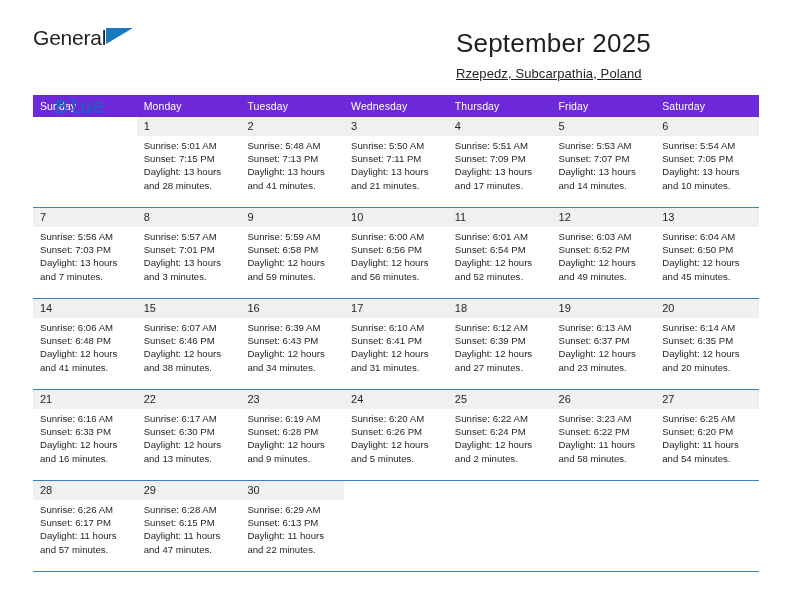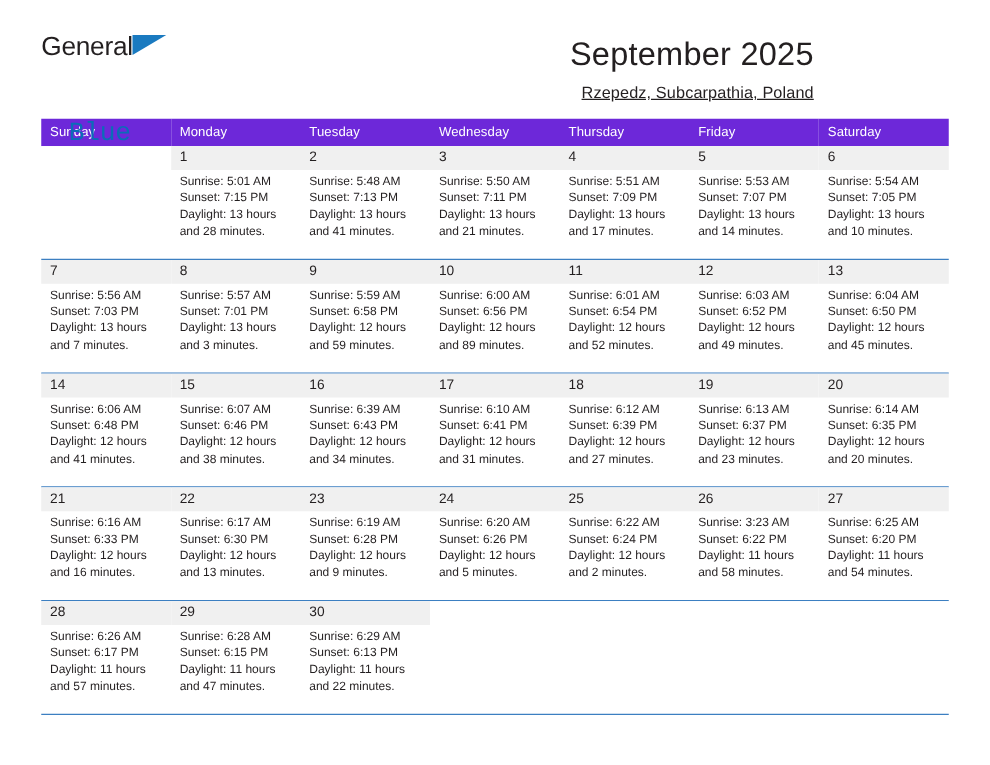--- a/index.html
+++ b/index.html
@@ -54,21 +54,21 @@
   .brand-flag {
     position: absolute;
     left: 73px;
     top: 2px;
     width: 0;
     height: 0;
     border-left: 27px solid #1a7ac0;
     border-bottom: 16px solid transparent;
   }
   .title-block {
-    text-align: right;
+    text-align: left;
     padding-top: 2px;
     margin-left: 20px;
   }
   .cal-title {
     font-size: 26px;
     font-weight: normal;
     color: #231f20;
     line-height: 30px;
     letter-spacing: 0.2px;
   }
@@ -280,21 +280,21 @@
               </div>
             </div>
           </td>
           <td>
             <div class="cell">
               <div class="daynum">10</div>
               <div class="info">
                 <div>Sunrise: 6:00 AM</div>
                 <div>Sunset: 6:56 PM</div>
                 <div>Daylight: 12 hours</div>
-                <div>and 89 minutes.</div>
+                <div>and 56 minutes.</div>
               </div>
             </div>
           </td>
           <td>
             <div class="cell">
               <div class="daynum">11</div>
               <div class="info">
                 <div>Sunrise: 6:01 AM</div>
                 <div>Sunset: 6:54 PM</div>
                 <div>Daylight: 12 hours</div>

